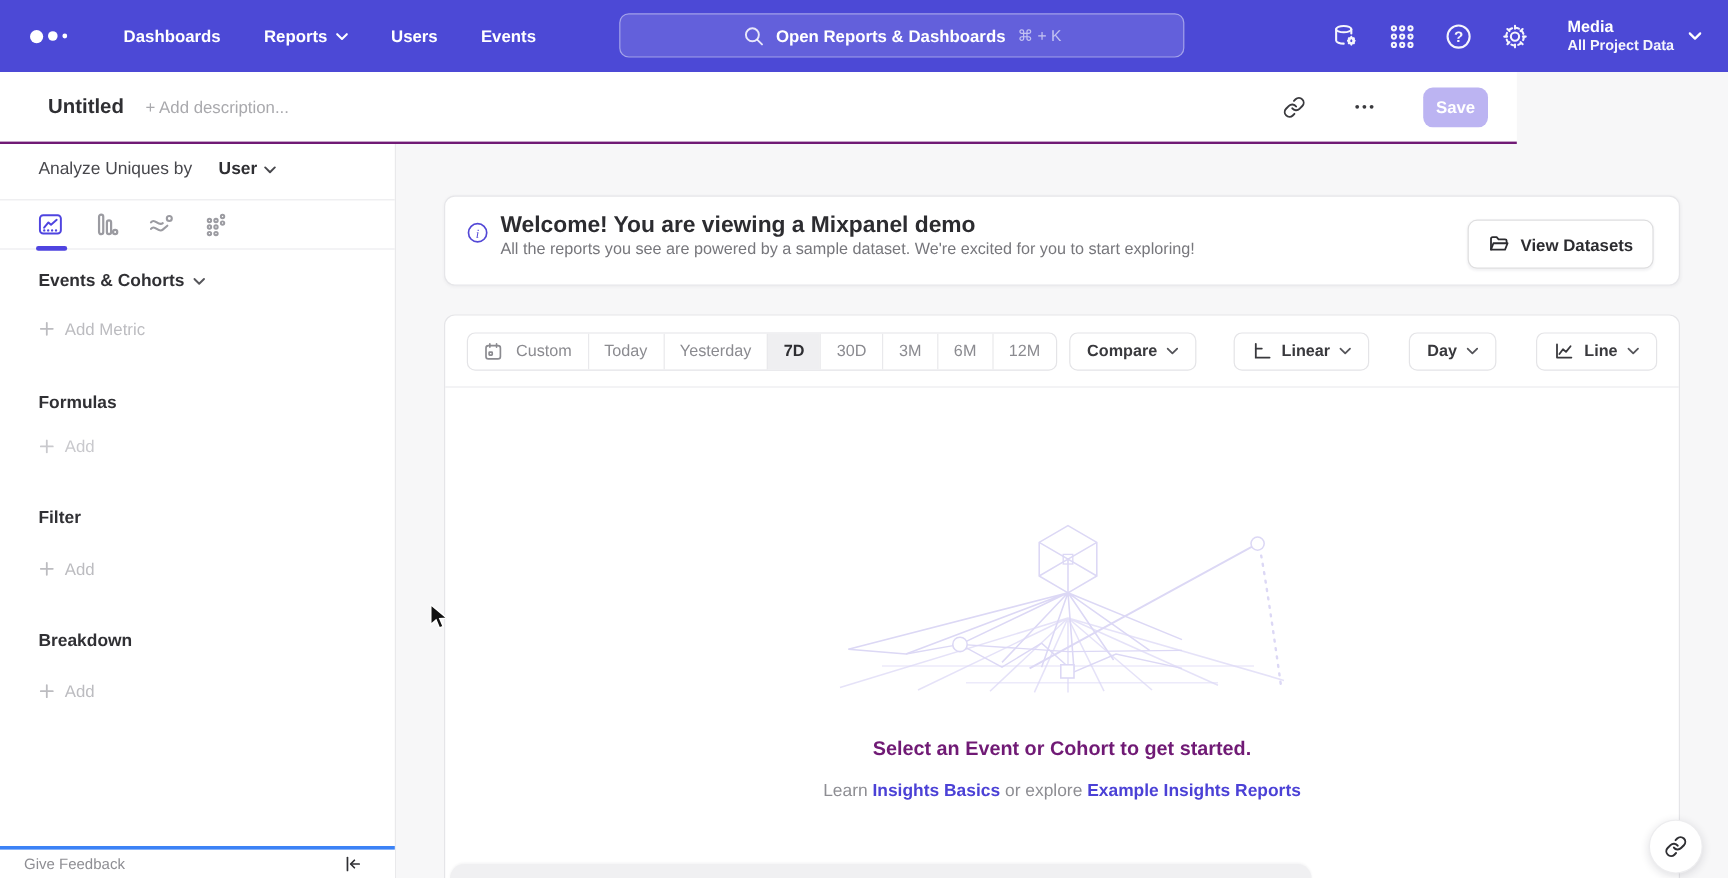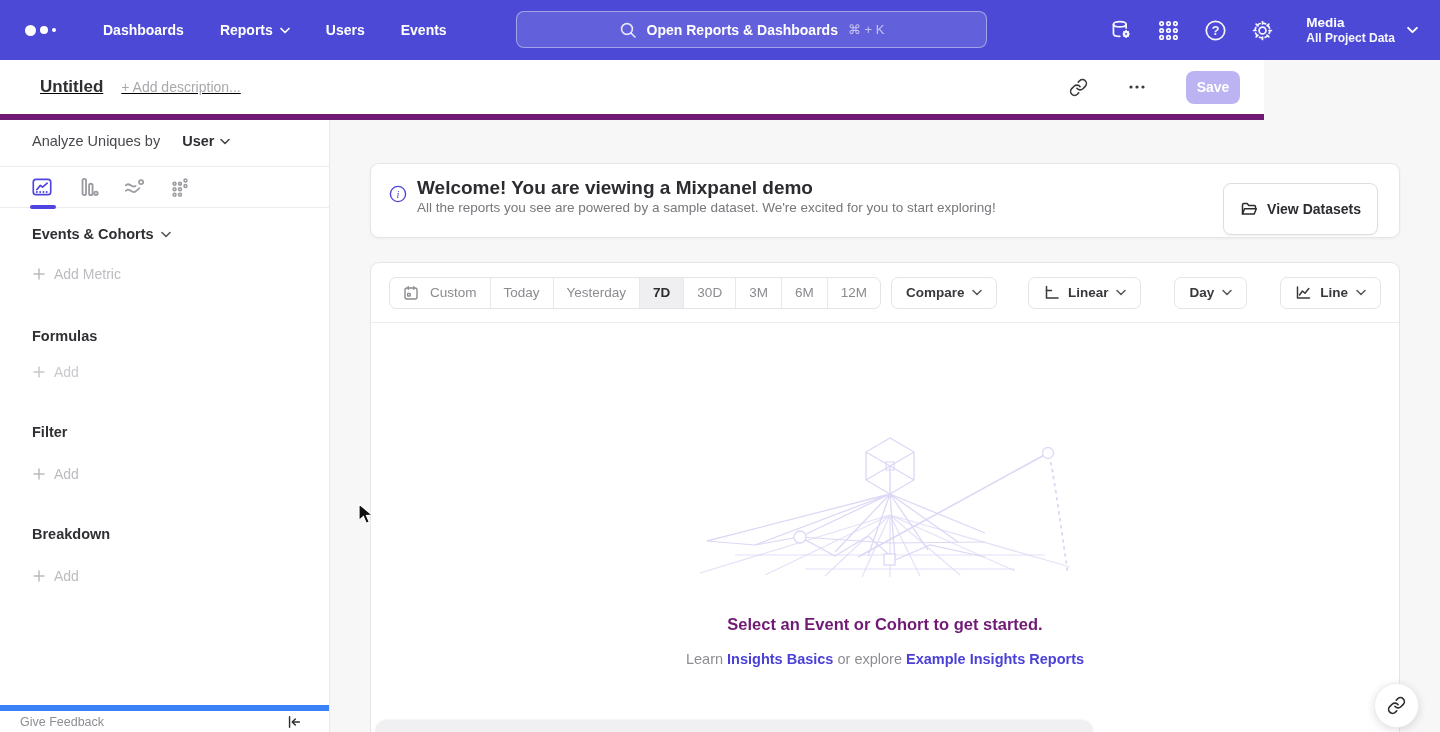--- a/index.html
+++ b/index.html
@@ -22,21 +22,21 @@
   .nav-search .ph { font-size:14px; font-weight:600; color:#fff; }
   .nav-search .sc { font-size:13px; color:rgba(255,255,255,.62); }
   .nav-right { position:absolute; right:22px; top:0; height:60px; display:flex; align-items:center; gap:24px; }
   .nav-ic { color:#fff; opacity:.95; cursor:pointer; }
   .proj { display:flex; align-items:center; gap:12px; cursor:pointer; margin-left:8px; }
   .proj .nm { font-size:13.5px; font-weight:700; line-height:16px; }
   .proj .sub { font-size:12px; font-weight:600; opacity:.95; }
 
   
   .rheader { position:absolute; left:0; top:60px; width:1264px; height:60px; background:#fff;
-    border-bottom:6px solid #701a75; display:flex; align-items:center;text-decoration:underline; }
+    border-bottom:2px solid #701a75; display:flex; align-items:center; }
   .rtitle { margin-left:40px; font-size:17px; font-weight:700; color:#2f2f33; cursor:text; }
   .rdesc { margin-left:18px; font-size:14px; color:#a9a9ad; cursor:text; }
   .rh-right { position:absolute; right:24px; display:flex; align-items:center; gap:40px; }
   .ic-btn { color:#3a3a3e; cursor:pointer; display:flex; align-items:center; }
   .save-btn { width:54px; height:33px; border:none; border-radius:8px; background:#bcb4f2;
     color:#fff; font-size:14px; font-weight:600; cursor:default; font-family:inherit; }
 
   
   .sidebar { position:absolute; left:0; top:120px; width:330px; height:612px; background:#fff;
     border-right:1px solid #e9e9eb; }
@@ -50,32 +50,32 @@
   .tab-ic + .tab-ic { margin-left:22px; }
   .tab-ic.sel { color:#4f44e0; }
   .tab-underline { position:absolute; left:30px; bottom:-2px; width:26px; height:4px;
     background:#4f44e0; border-radius:3px; }
   .sec-title { position:absolute; left:32px; font-size:14.5px; font-weight:700; color:#303034;
     display:flex; align-items:center; gap:7px; cursor:pointer; }
   .add-link { position:absolute; left:33px; display:flex; align-items:center; gap:9px;
     font-size:14px; color:#bcbcc0; cursor:pointer; }
   .add-link.lighter { color:#c9c9cd; }
   .sb-footer { position:absolute; left:0; bottom:0; width:100%; height:27px;
-    border-top:6px solid #3b82f6; display:flex; align-items:center; background:#fff; }
+    border-top:3px solid #3b82f6; display:flex; align-items:center; background:#fff; }
   .feedback { margin-left:20px; font-size:12.5px; color:#8e8e93; cursor:pointer; }
   .collapse { position:absolute; right:27px; color:#2f2f33; cursor:pointer; }
 
   
   .main { position:absolute; left:330px; top:120px; width:1110px; height:612px; background:#f7f7f8; }
   .banner { position:absolute; left:40px; top:43px; width:1030px; height:75px; background:#fff;
     border:1px solid #e6e6e9; border-radius:9px; box-shadow:0 1px 3px rgba(40,40,60,.05); }
   .banner .info { position:absolute; left:18px; top:21px; color:#5348d6; }
   .banner .bt { position:absolute; left:46px; top:13px; font-size:19px; font-weight:700; color:#2c2c30; }
   .banner .bs { position:absolute; left:46px; top:36px; font-size:13.5px; color:#77777c; }
-  .vd-btn { position:absolute; right:21px; top:19px; height:52px; padding:0 16px; background:#fff;
+  .vd-btn { position:absolute; right:21px; top:19px; height:41px; padding:0 16px; background:#fff;
     border:1px solid #dededf; border-radius:8px; display:flex; align-items:center; gap:9px;
     font-size:14px; font-weight:600; color:#2c2c30; cursor:pointer; box-shadow:0 1px 2px rgba(40,40,60,.06); }
 
   .card { position:absolute; left:40px; top:142px; width:1030px; height:472px; background:#fff;
     border:1px solid #e5e5e8; border-radius:9px 9px 0 0; }
   .toolbar { position:absolute; left:0; top:0; width:100%; height:60px;
     border-bottom:1px solid #ececef; display:flex; align-items:center; padding:0 18px; }
   .segs { display:flex; align-items:stretch; height:32px; border:1px solid #e4e4e7;
     border-radius:7px; overflow:hidden; background:#fff; }
   .seg { display:flex; align-items:center; gap:11px; padding:0 13px; font-size:13.5px;

